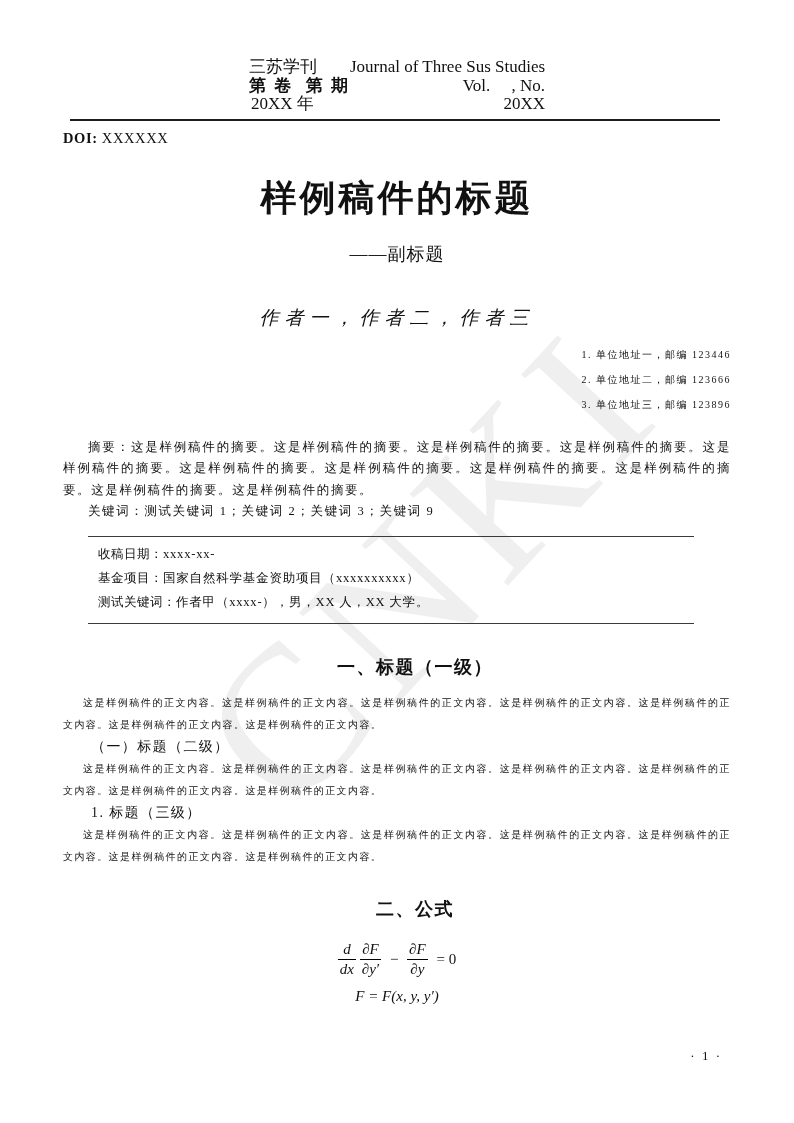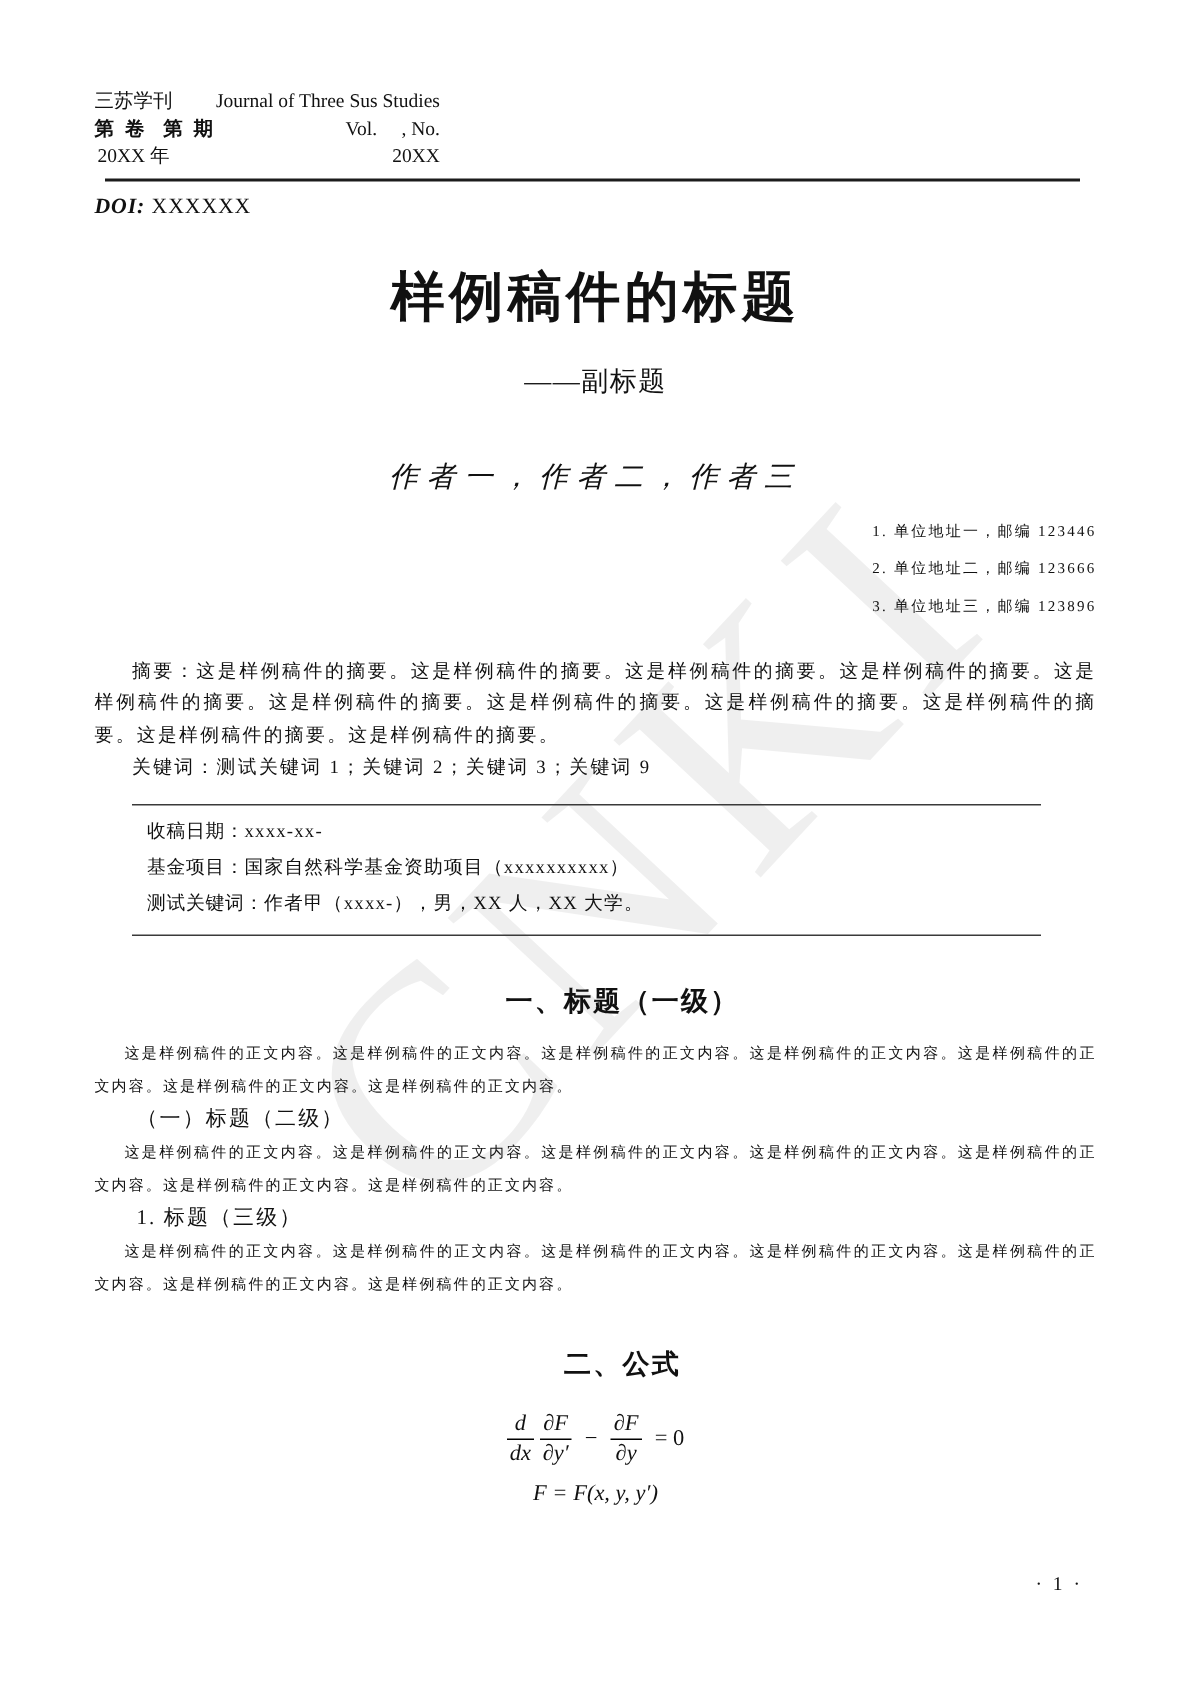--- a/index.html
+++ b/index.html
@@ -8,28 +8,28 @@
     font-family:"Liberation Serif","DejaVu Serif",serif;color:#111;
   }
   .watermark{
     position:absolute;left:430px;top:568px;z-index:0;
     transform:translate(-50%,-50%) rotate(-47deg);
     font-size:205px;letter-spacing:14px;color:rgba(0,0,0,0.062);
     font-family:"Liberation Serif",serif;white-space:nowrap;pointer-events:none;
   }
   .page{position:absolute;inset:0;padding:58px 63px 0 63px;z-index:1;box-sizing:border-box;}
   
-  .jheader{display:flex;justify-content:flex-start;font-size:13px;line-height:18.5px;}
+  .jheader{display:flex;justify-content:center;font-size:17px;line-height:18.5px;}
   .jheader .left div, .jheader .right div{white-space:pre-wrap;}
   .jheader .right{text-align:right;}
   .issue-cn{font-weight:bold;letter-spacing:2px;}
   .year-cn{padding-left:2px;}
   .header-rule{border:none;border-top:2.6px solid #1c1c1c;margin:5px 11px 0 7px;}
   .doi-line{margin-top:9px;font-size:14.5px;letter-spacing:0.6px;}
-  .doi-line .lbl{font-weight:bold;font-style:italic;}
+  .doi-line .lbl{font-weight:bold;}
   
   .title{margin-top:27px;text-align:center;font-size:36px;font-weight:bold;letter-spacing:3px;}
   .subtitle{margin-top:19px;text-align:center;font-size:18px;letter-spacing:1px;}
   .authors{margin-top:39px;text-align:center;font-size:19px;font-style:italic;letter-spacing:6px;}
   .affils{margin-top:11px;text-align:right;font-size:10px;line-height:25px;letter-spacing:1.5px;}
   
   .abstract{margin:20px 0 0 0;font-size:12.5px;line-height:21.5px;text-align:justify;
             letter-spacing:1.6px;text-indent:2em;}
   .abstract .lbl,.keywords .lbl{font-weight:normal;}
   .keywords{margin:0;font-size:12.5px;line-height:21.5px;letter-spacing:1.6px;text-indent:2em;}

